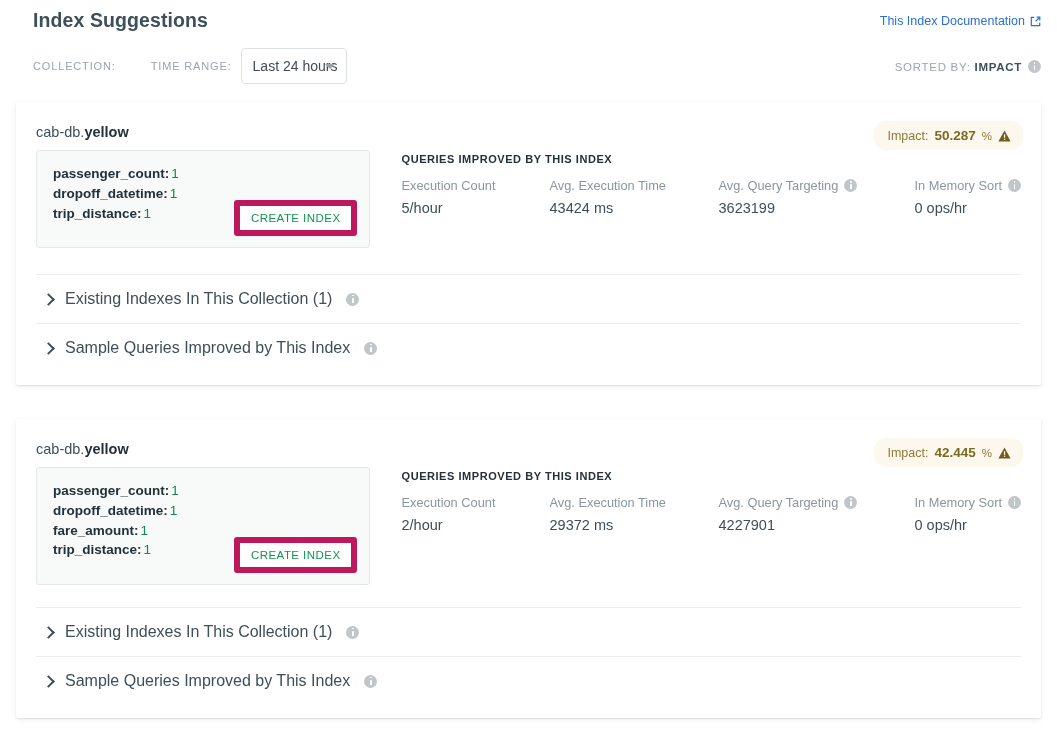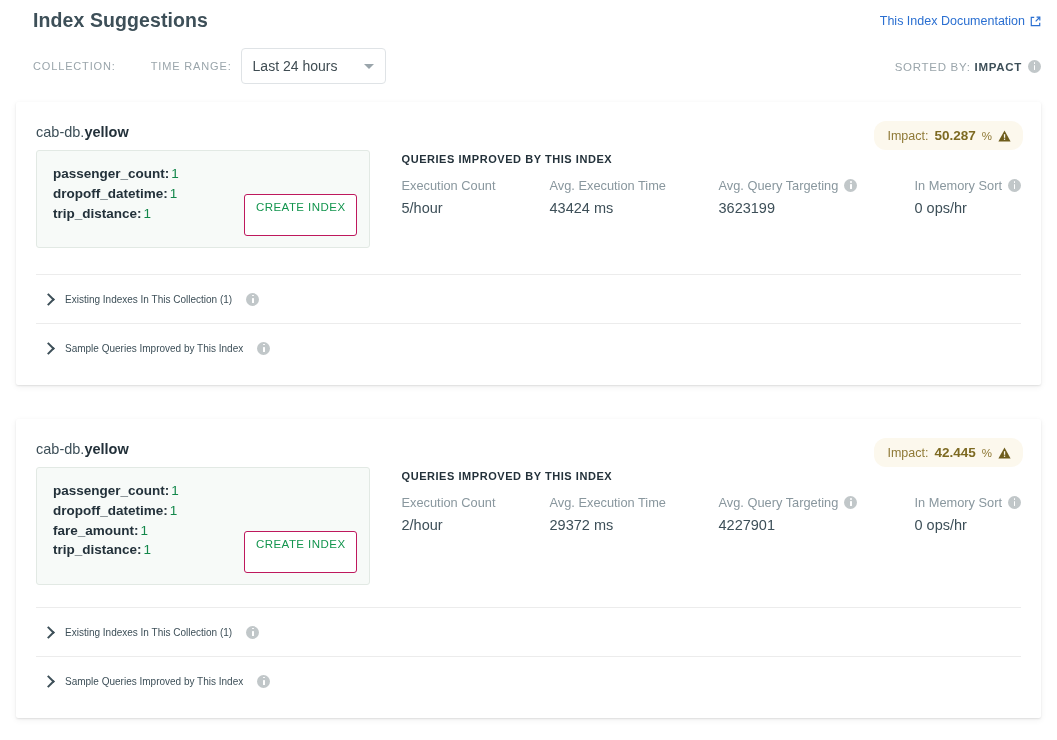--- a/index.html
+++ b/index.html
@@ -30,21 +30,21 @@
   .filter-label {
     font-size: 11px; letter-spacing: .85px; color: #9aa5ab; font-weight: 400;
     text-transform: uppercase; margin-right: 9px; white-space: nowrap;
   }
   .select-box {
     position: relative; border: 1px solid #dfe3e6; border-radius: 4px; background: #fff;
     height: 36px; display: flex; align-items: center; padding: 0 30px 0 11px;
     font-size: 14px; color: #3f4c52; cursor: pointer; white-space: nowrap;
   }
   .select-box.wide { width: 297px; }
-  .select-box.narrow { width: 145px; }
+  .select-box.narrow { width: 106px; }
   .caret {
     position: absolute; right: 11px; top: 50%; margin-top: -2px;
     width: 0; height: 0; border-left: 5px solid transparent; border-right: 5px solid transparent;
     border-top: 5.5px solid #9aa5ab;
   }
   .spacer-lg { width: 26px; }
   .sorted-by {
     position: absolute; right: 16px; top: 60px;
     display: flex; align-items: center; gap: 6px;
     font-size: 11.5px; letter-spacing: .7px; color: #9aa5ab; text-transform: uppercase;
@@ -94,23 +94,23 @@
   
   .index-box {
     width: 382px; min-height: 98px; background: #f7faf8;
     border: 1px solid #e2e9e4; border-radius: 3px;
     padding: 13px 14px 12px 16px; position: relative;
   }
   .key-row { font-size: 13.5px; line-height: 19.8px; color: #23313a; font-weight: 700; }
   .key-row .kv { color: #13874b; font-weight: 400; margin-left: 2px; }
   .create-btn {
     position: absolute; right: 12px; bottom: 11px;
-    border: 1px solid #be185d; border-radius: 3px; background: #fff;
+    border: 6px solid #be185d; border-radius: 3px; background: #fff;
     color: #13954e; font-size: 11.5px; letter-spacing: .45px; font-weight: 400;
-    padding: 6px 10px 22px 11px; cursor: pointer; white-space: nowrap;
+    padding: 6px 10px 6px 11px; cursor: pointer; white-space: nowrap;
   }
 
   
   .metrics { flex: 1; padding-left: 32px; padding-top: 3px; }
   .metrics-title {
     font-size: 11px; font-weight: 700; letter-spacing: .55px;
     color: #23313a; text-transform: uppercase; margin-bottom: 13px;
   }
   .metric-grid { display: flex; }
   .metric { margin-right: 36px; }
@@ -126,21 +126,21 @@
 
   
   .expander {
     position: relative; border-top: 1px solid #ececec; margin: 0 20px;
     height: 49px; display: flex; align-items: center; gap: 10px; cursor: pointer;
   }
   .chev {
     width: 9px; height: 9px; border-right: 2px solid #3d4f58; border-top: 2px solid #3d4f58;
     transform: rotate(45deg); margin-left: 8px; flex: 0 0 auto;
   }
-  .expander-label { font-size: 10px; color: #3d4f58; margin-left: 2px; }
+  .expander-label { font-size: 16px; color: #3d4f58; margin-left: 2px; }
   .expander .info-icon { margin-left: 4px; }
 </style>
 </head>
 <body>
 
 <div class="page">
 
   <div class="header">
     <div class="page-title">Index Suggestions</div>
 

